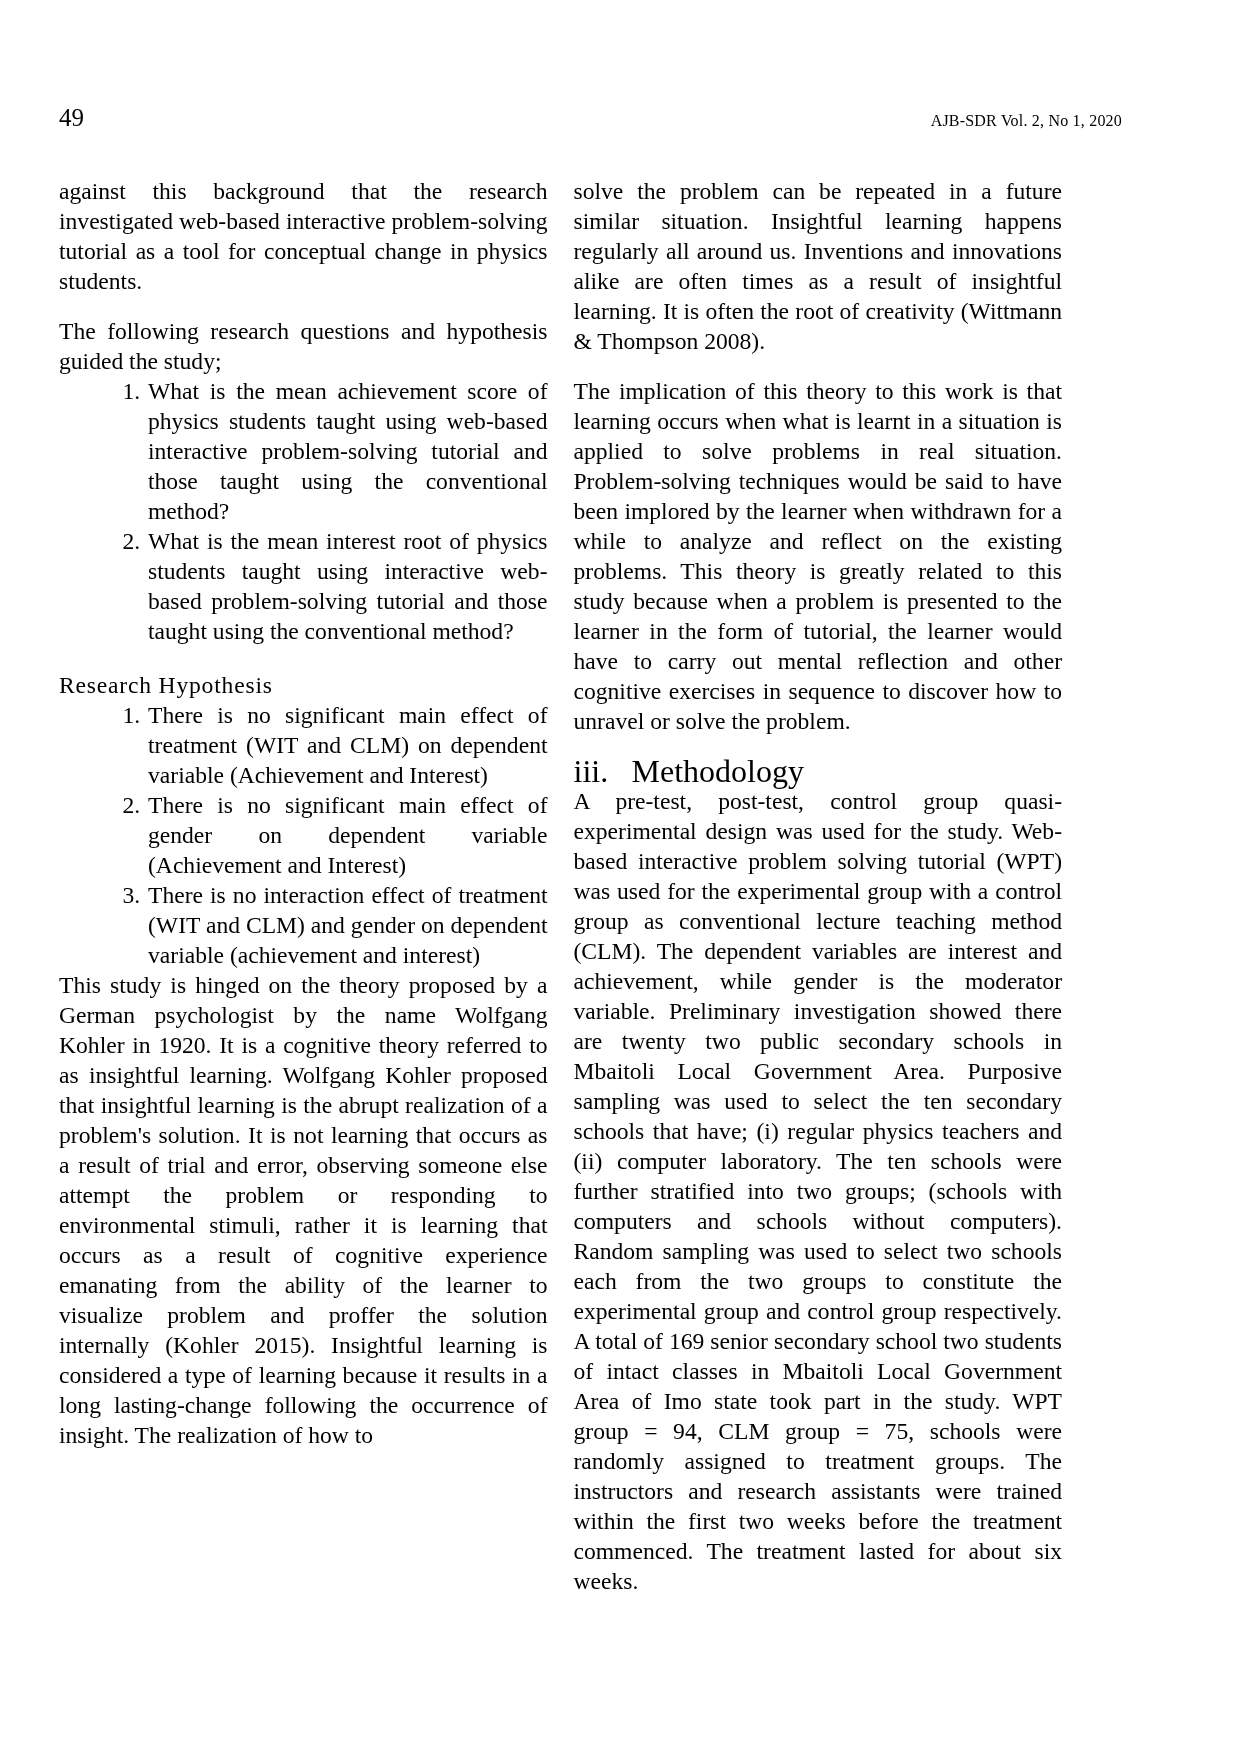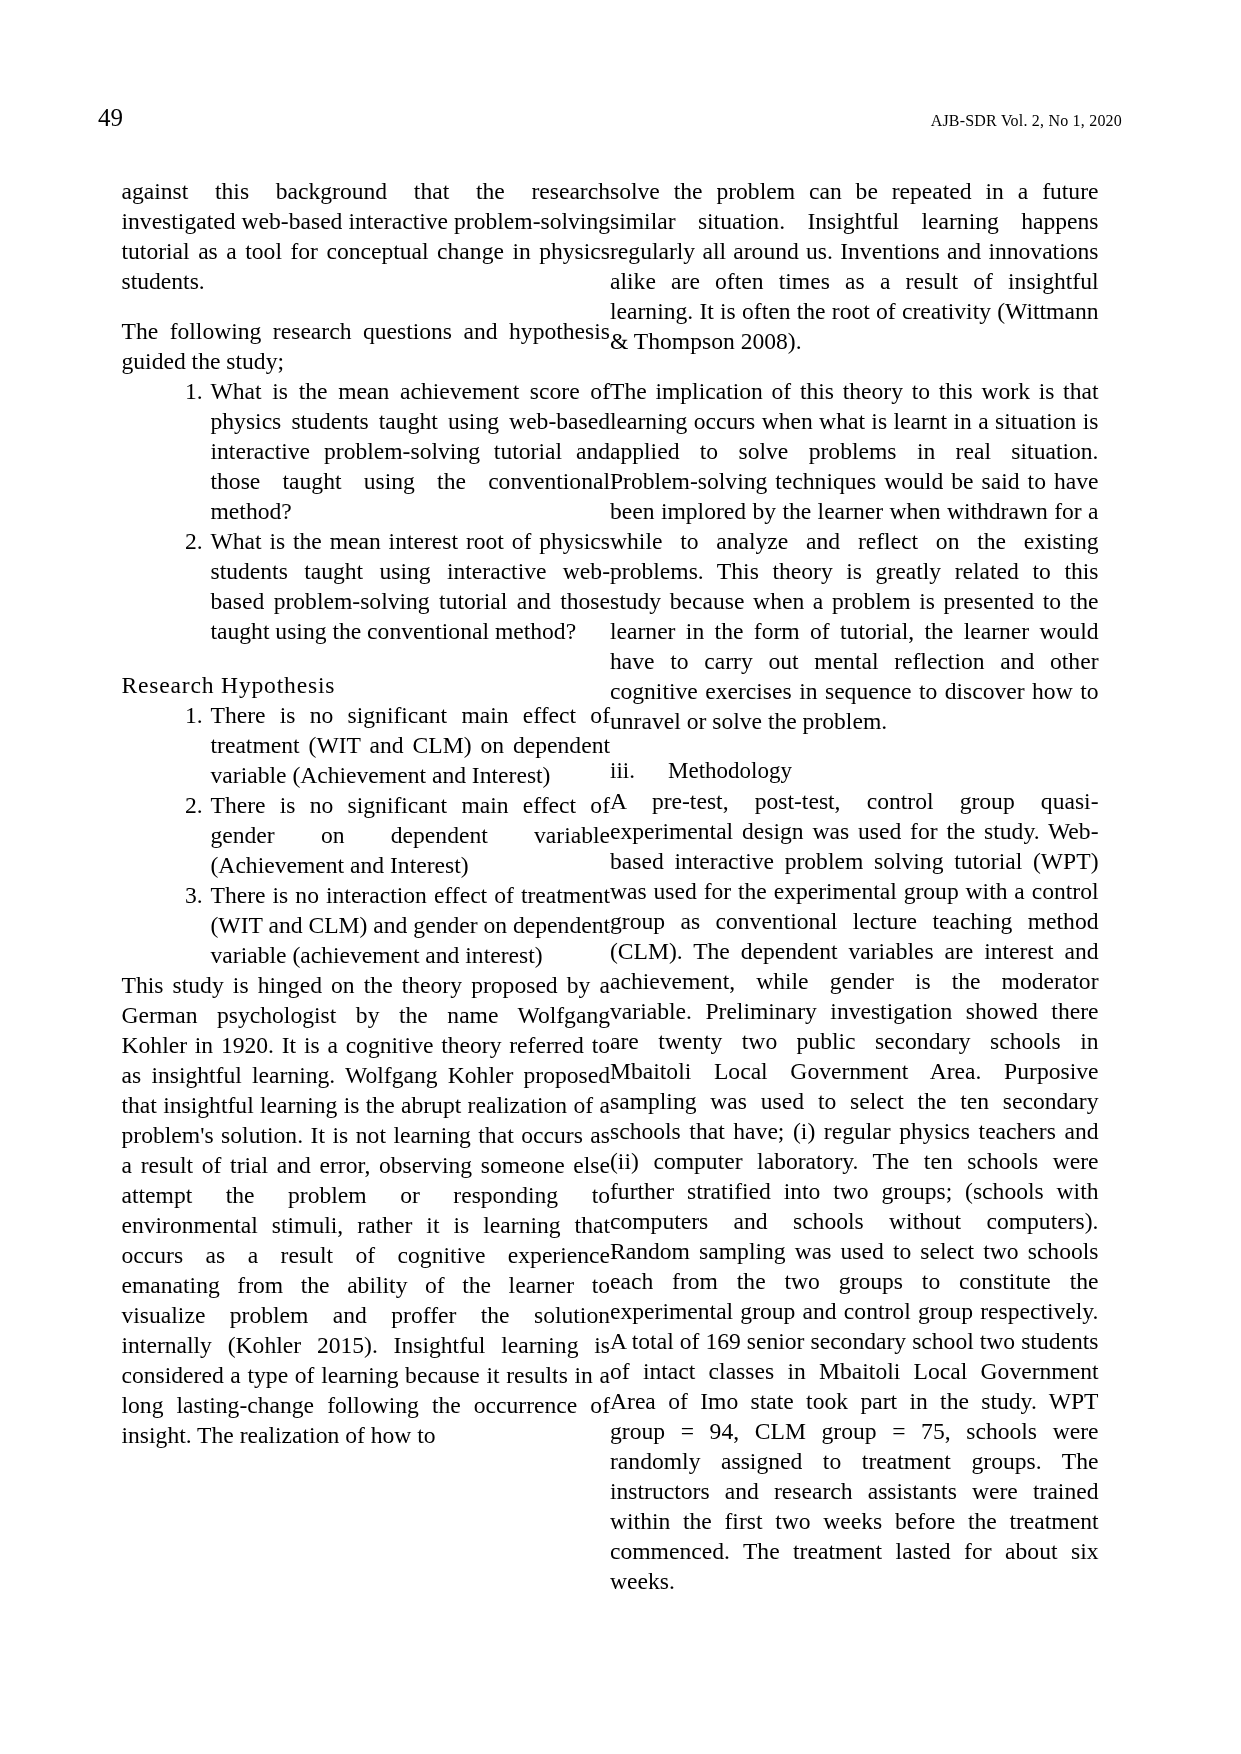--- a/index.html
+++ b/index.html
@@ -6,34 +6,34 @@
   html, body {
     width: 1241px; height: 1754px;
     background: #ffffff;
     font-family: "Liberation Serif", serif;
     color: #000000;
     overflow: hidden;
   }
   .page {
     width: 1241px; height: 1754px;
     background: #ffffff;
-    padding: 104px 119px 0 98px;
+    padding: 104px 119px 0 59px;
     position: relative;
   }
   .page-header {
     display: flex;
     justify-content: space-between;
     align-items: baseline;
     margin-bottom: 44px;
   }
   .page-number { font-size: 25px; }
   .journal-citation { font-size: 16px; letter-spacing: 0.2px; }
   .columns {
     display: flex;
-    justify-content: center;
+    gap: 26px;
   }
   .col {
     width: 488.5px;
     font-size: 23.6px;
     line-height: 30px;
   }
   .col p {
     text-align: justify;
   }
   .gap-1 { margin-top: 20px; }   
@@ -49,21 +49,21 @@
     list-style-position: outside;
     padding-left: 87px;
     margin: 0;
   }
   ol.num-list li {
     text-align: justify;
     padding-left: 2px;
   }
   .method-heading {
     line-height: 30px;
-    font-size: 23px;
+    font-size: 32px;
   }
   .method-heading .sec-num {
     display: inline-block;
     width: 58px;
   }
 </style>
 </head>
 <body>
 
 <div class="page">

